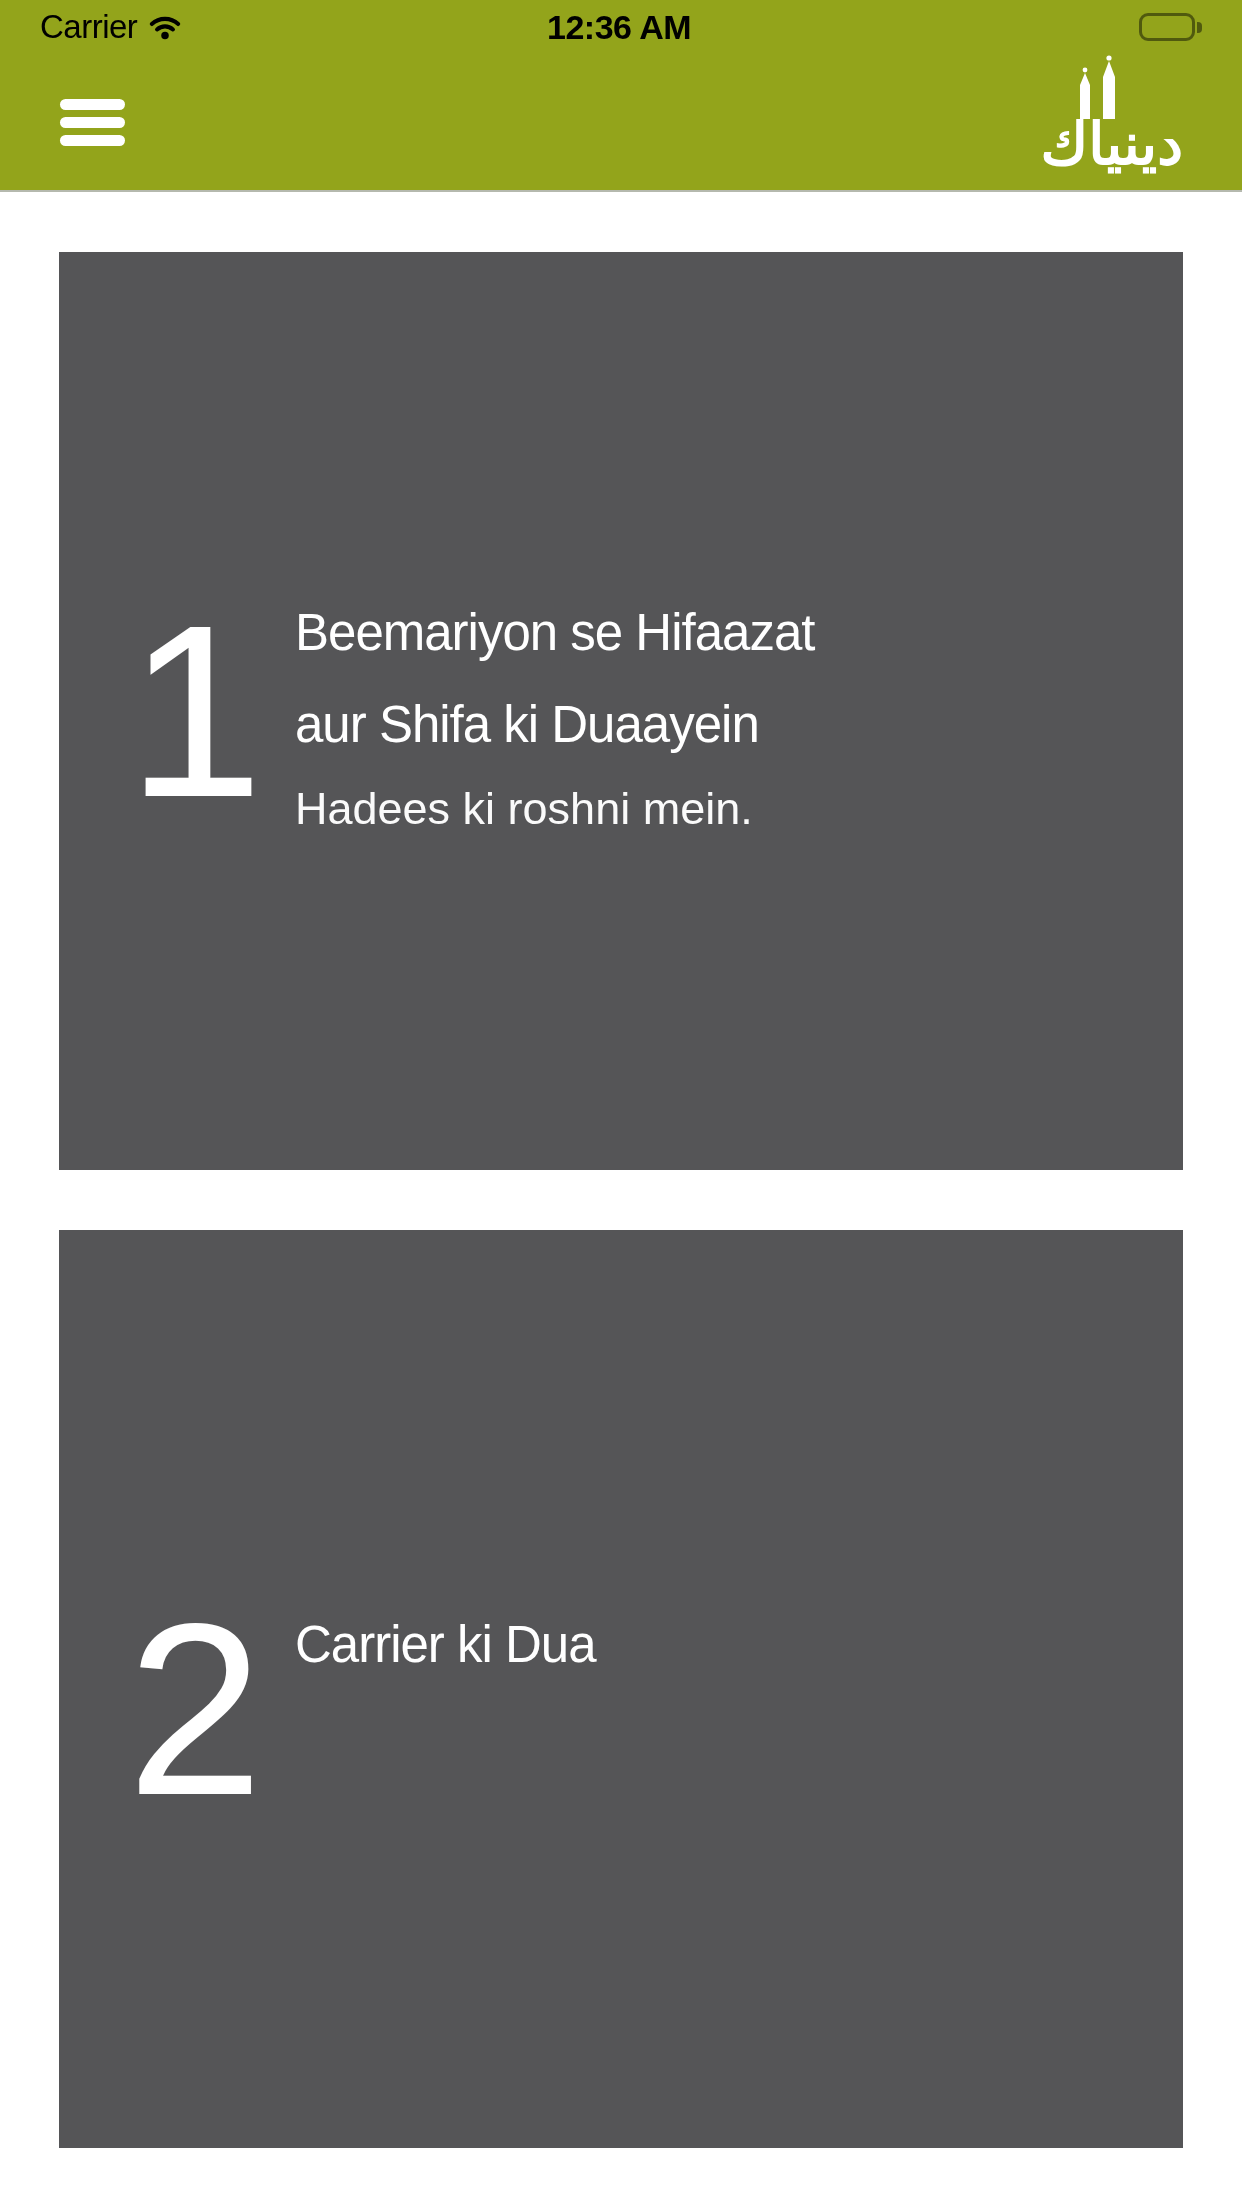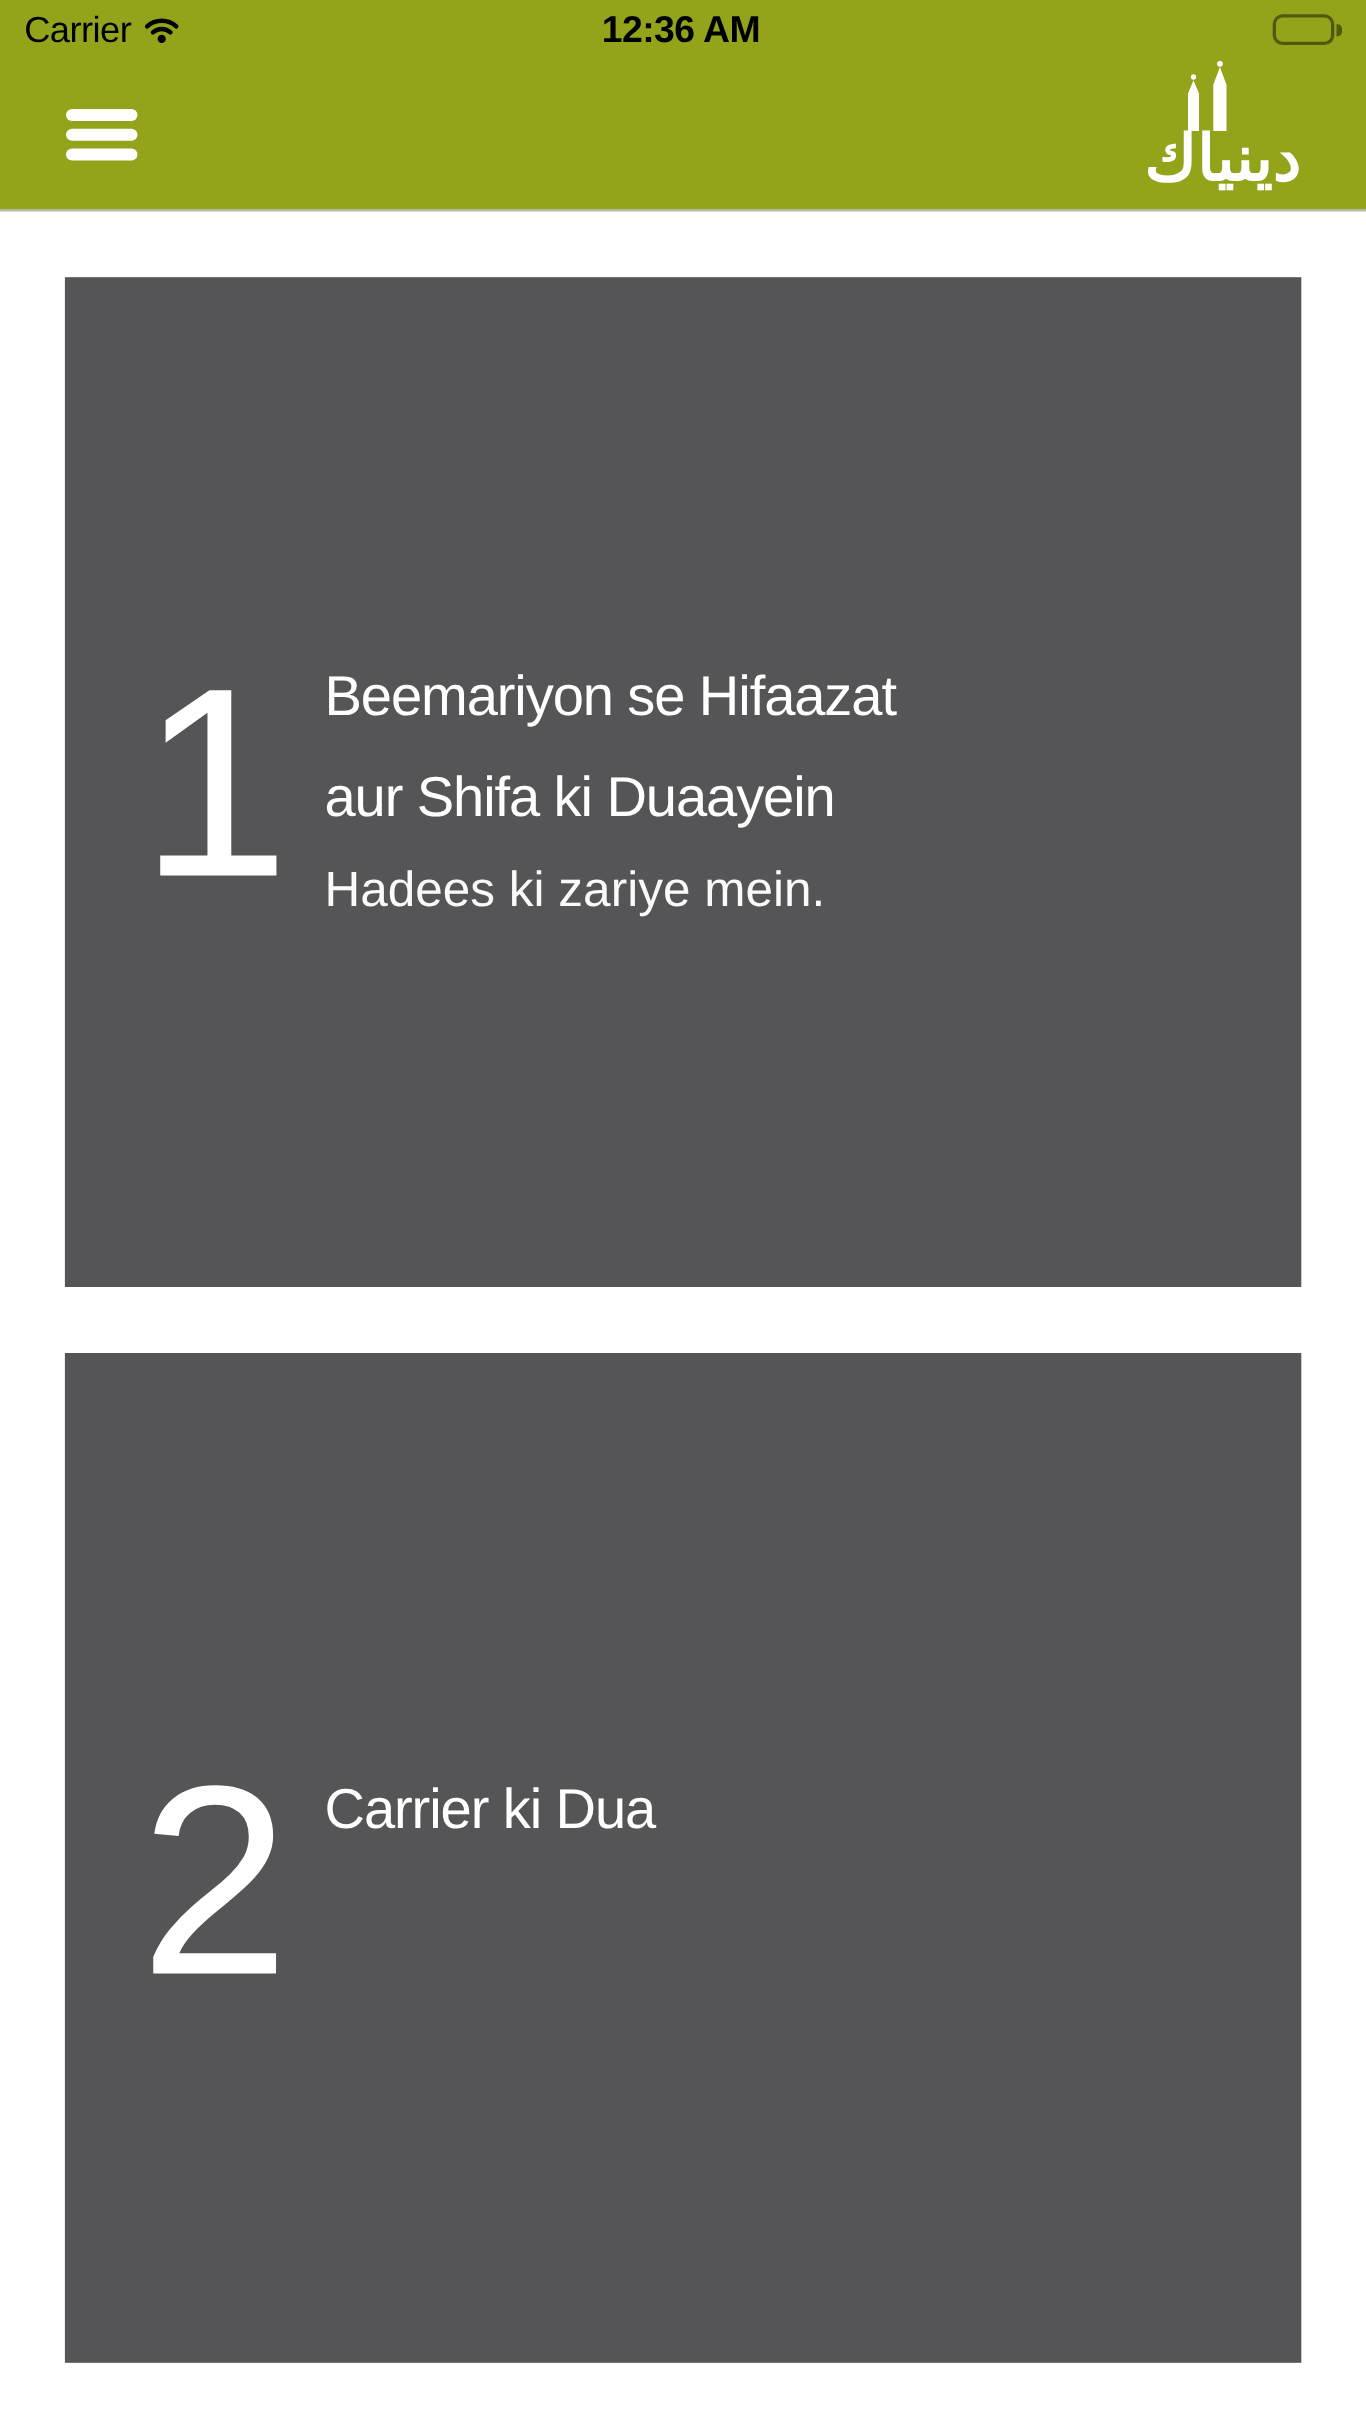--- a/index.html
+++ b/index.html
@@ -23,21 +23,21 @@
     width: 1242px;
     height: 192px;
     background: #93A41B;
     border-bottom: 2px solid #b5b9ae;
   }
   .status-bar {
     position: relative;
     height: 54px;
     display: flex;
     align-items: center;
-    padding: 0 22px;
+    padding: 0 40px;
   }
   .status-left {
     display: flex;
     align-items: center;
     gap: 10px;
     z-index: 2;
   }
   .carrier-label {
     font-size: 33px;
     color: #000000;
@@ -226,21 +226,21 @@
 
   <main>
 
     <section class="card card-1">
       <div class="card-number">1</div>
       <div class="card-text">
         <div class="card-title">
           <span class="title-line">Beemariyon se Hifaazat</span>
           <span class="title-line">aur Shifa ki Duaayein</span>
         </div>
-        <div class="card-subtitle">Hadees ki zariye mein.</div>
+        <div class="card-subtitle">Hadees ki roshni mein.</div>
       </div>
     </section>
 
     <section class="card card-2">
       <div class="card-number">2</div>
       <div class="card-text">
         <div class="card-title">
           <span class="title-line">Carrier ki Dua</span>
         </div>
       </div>

